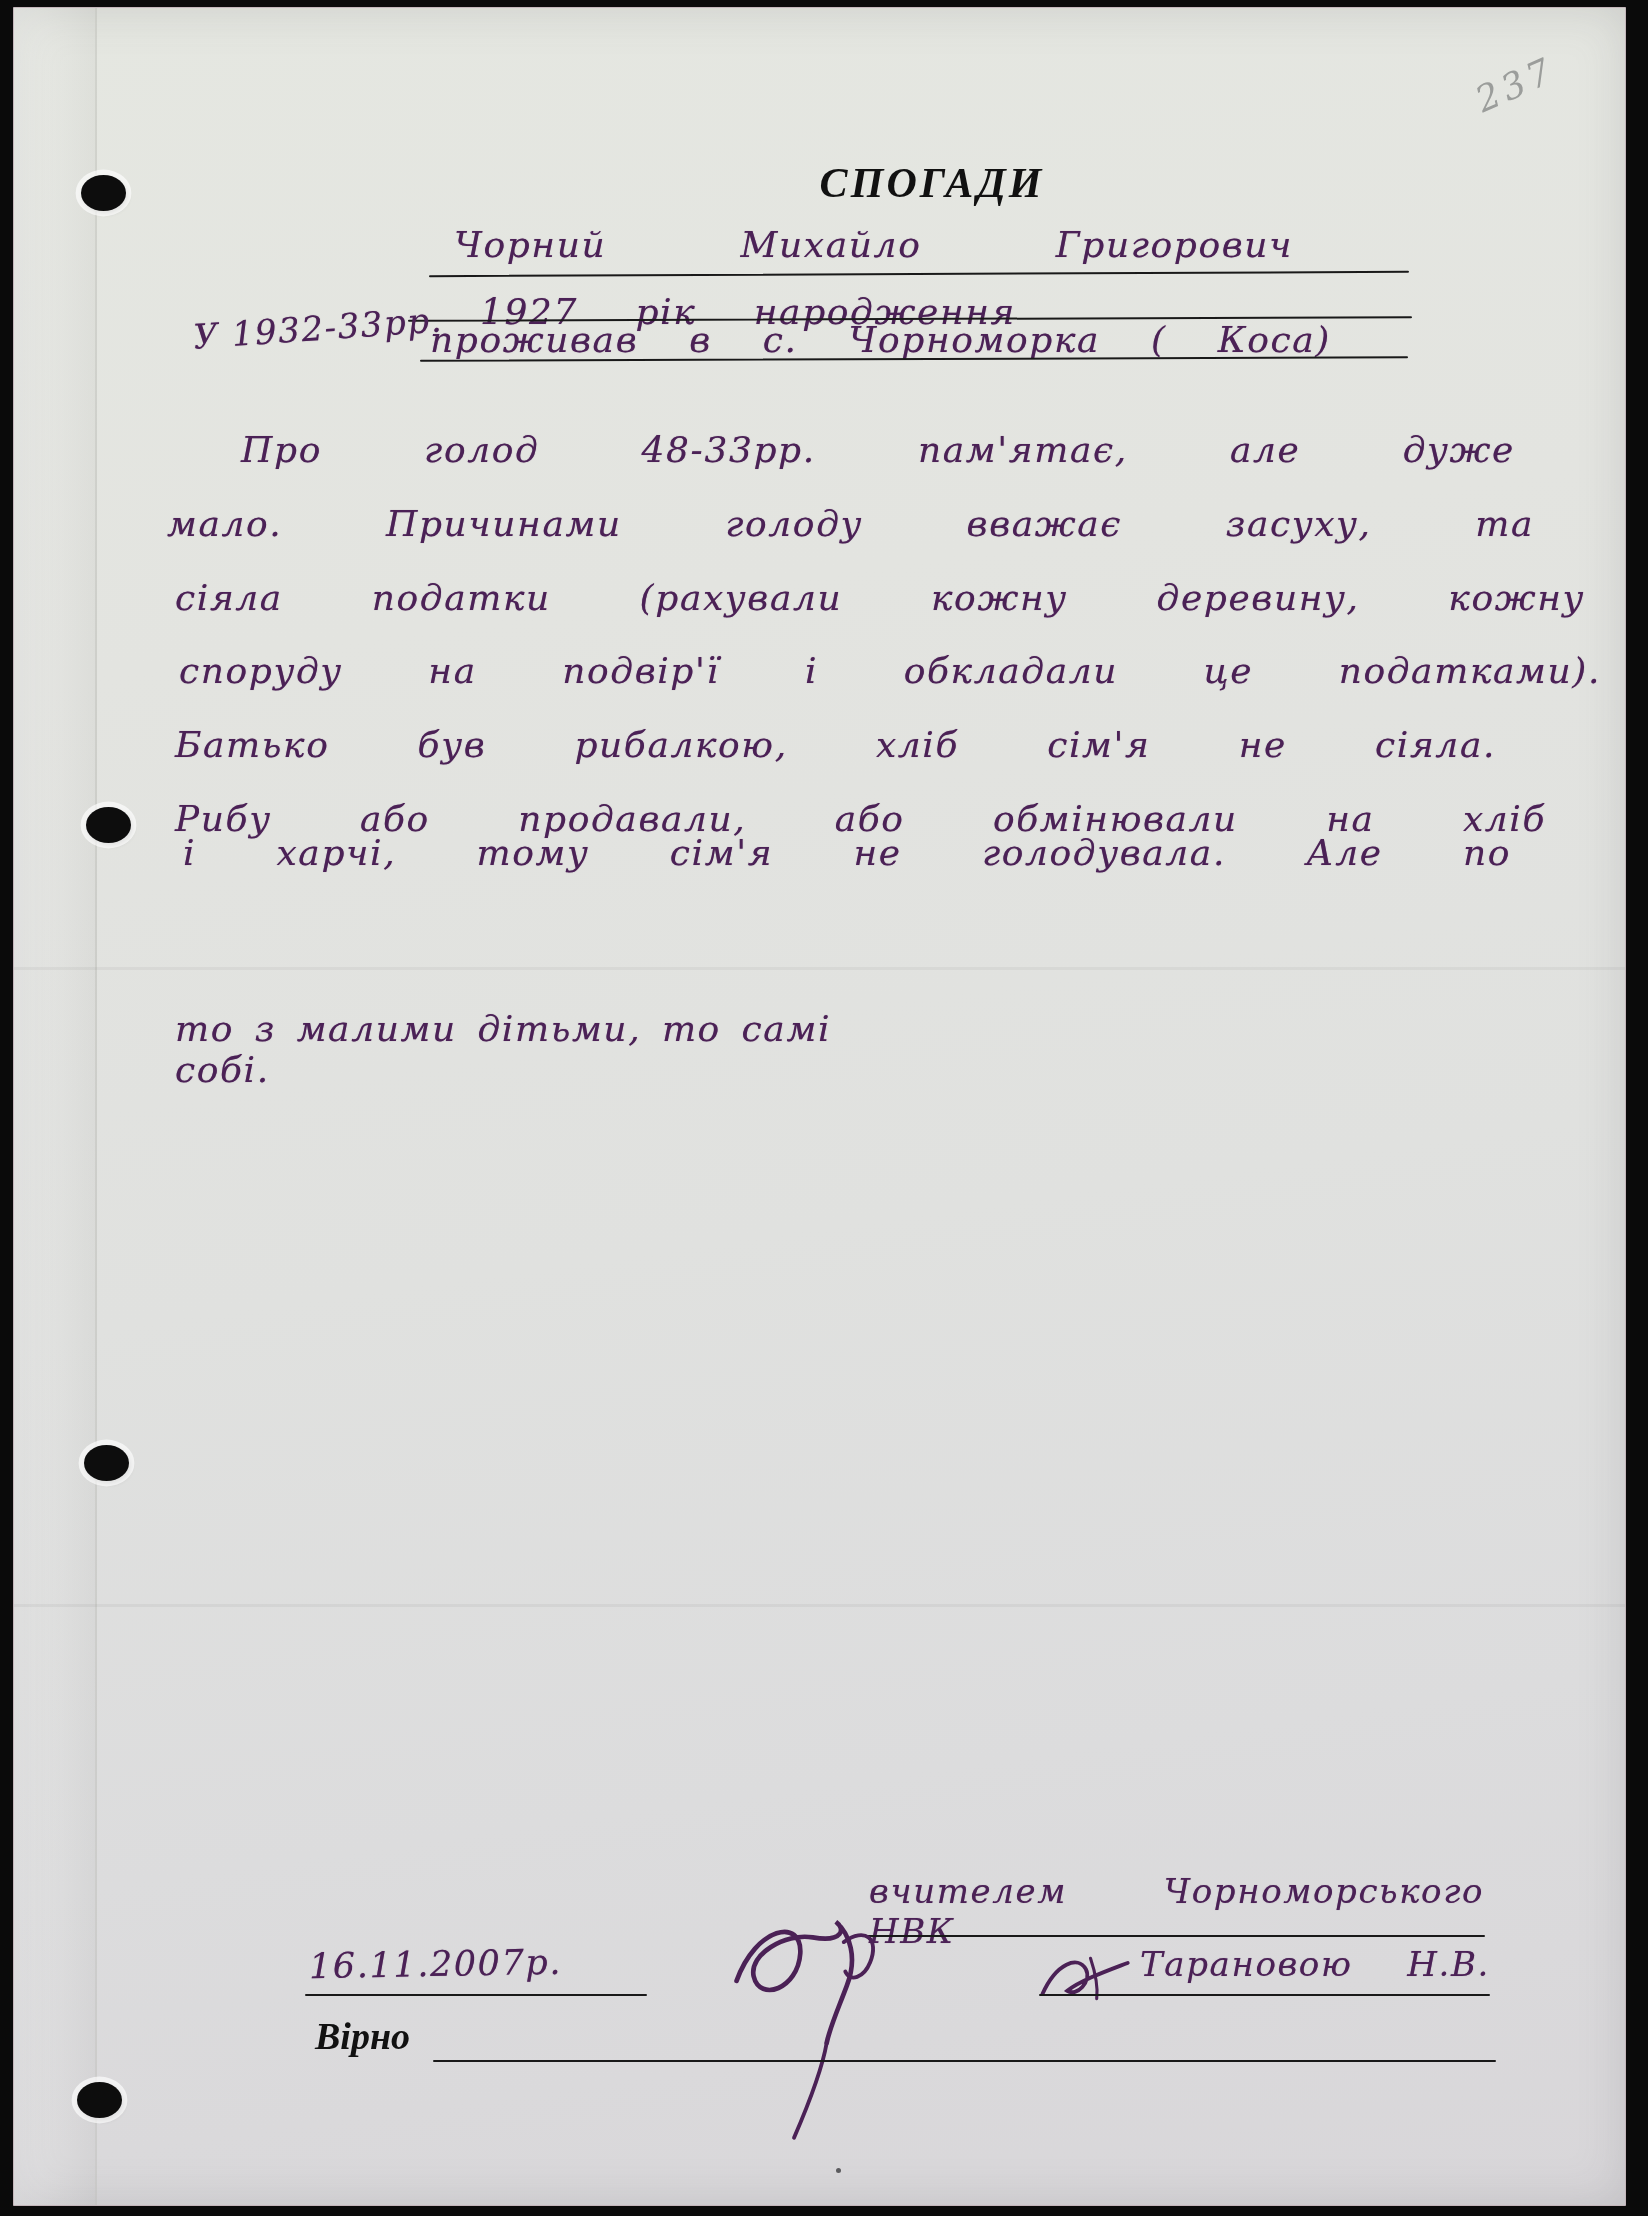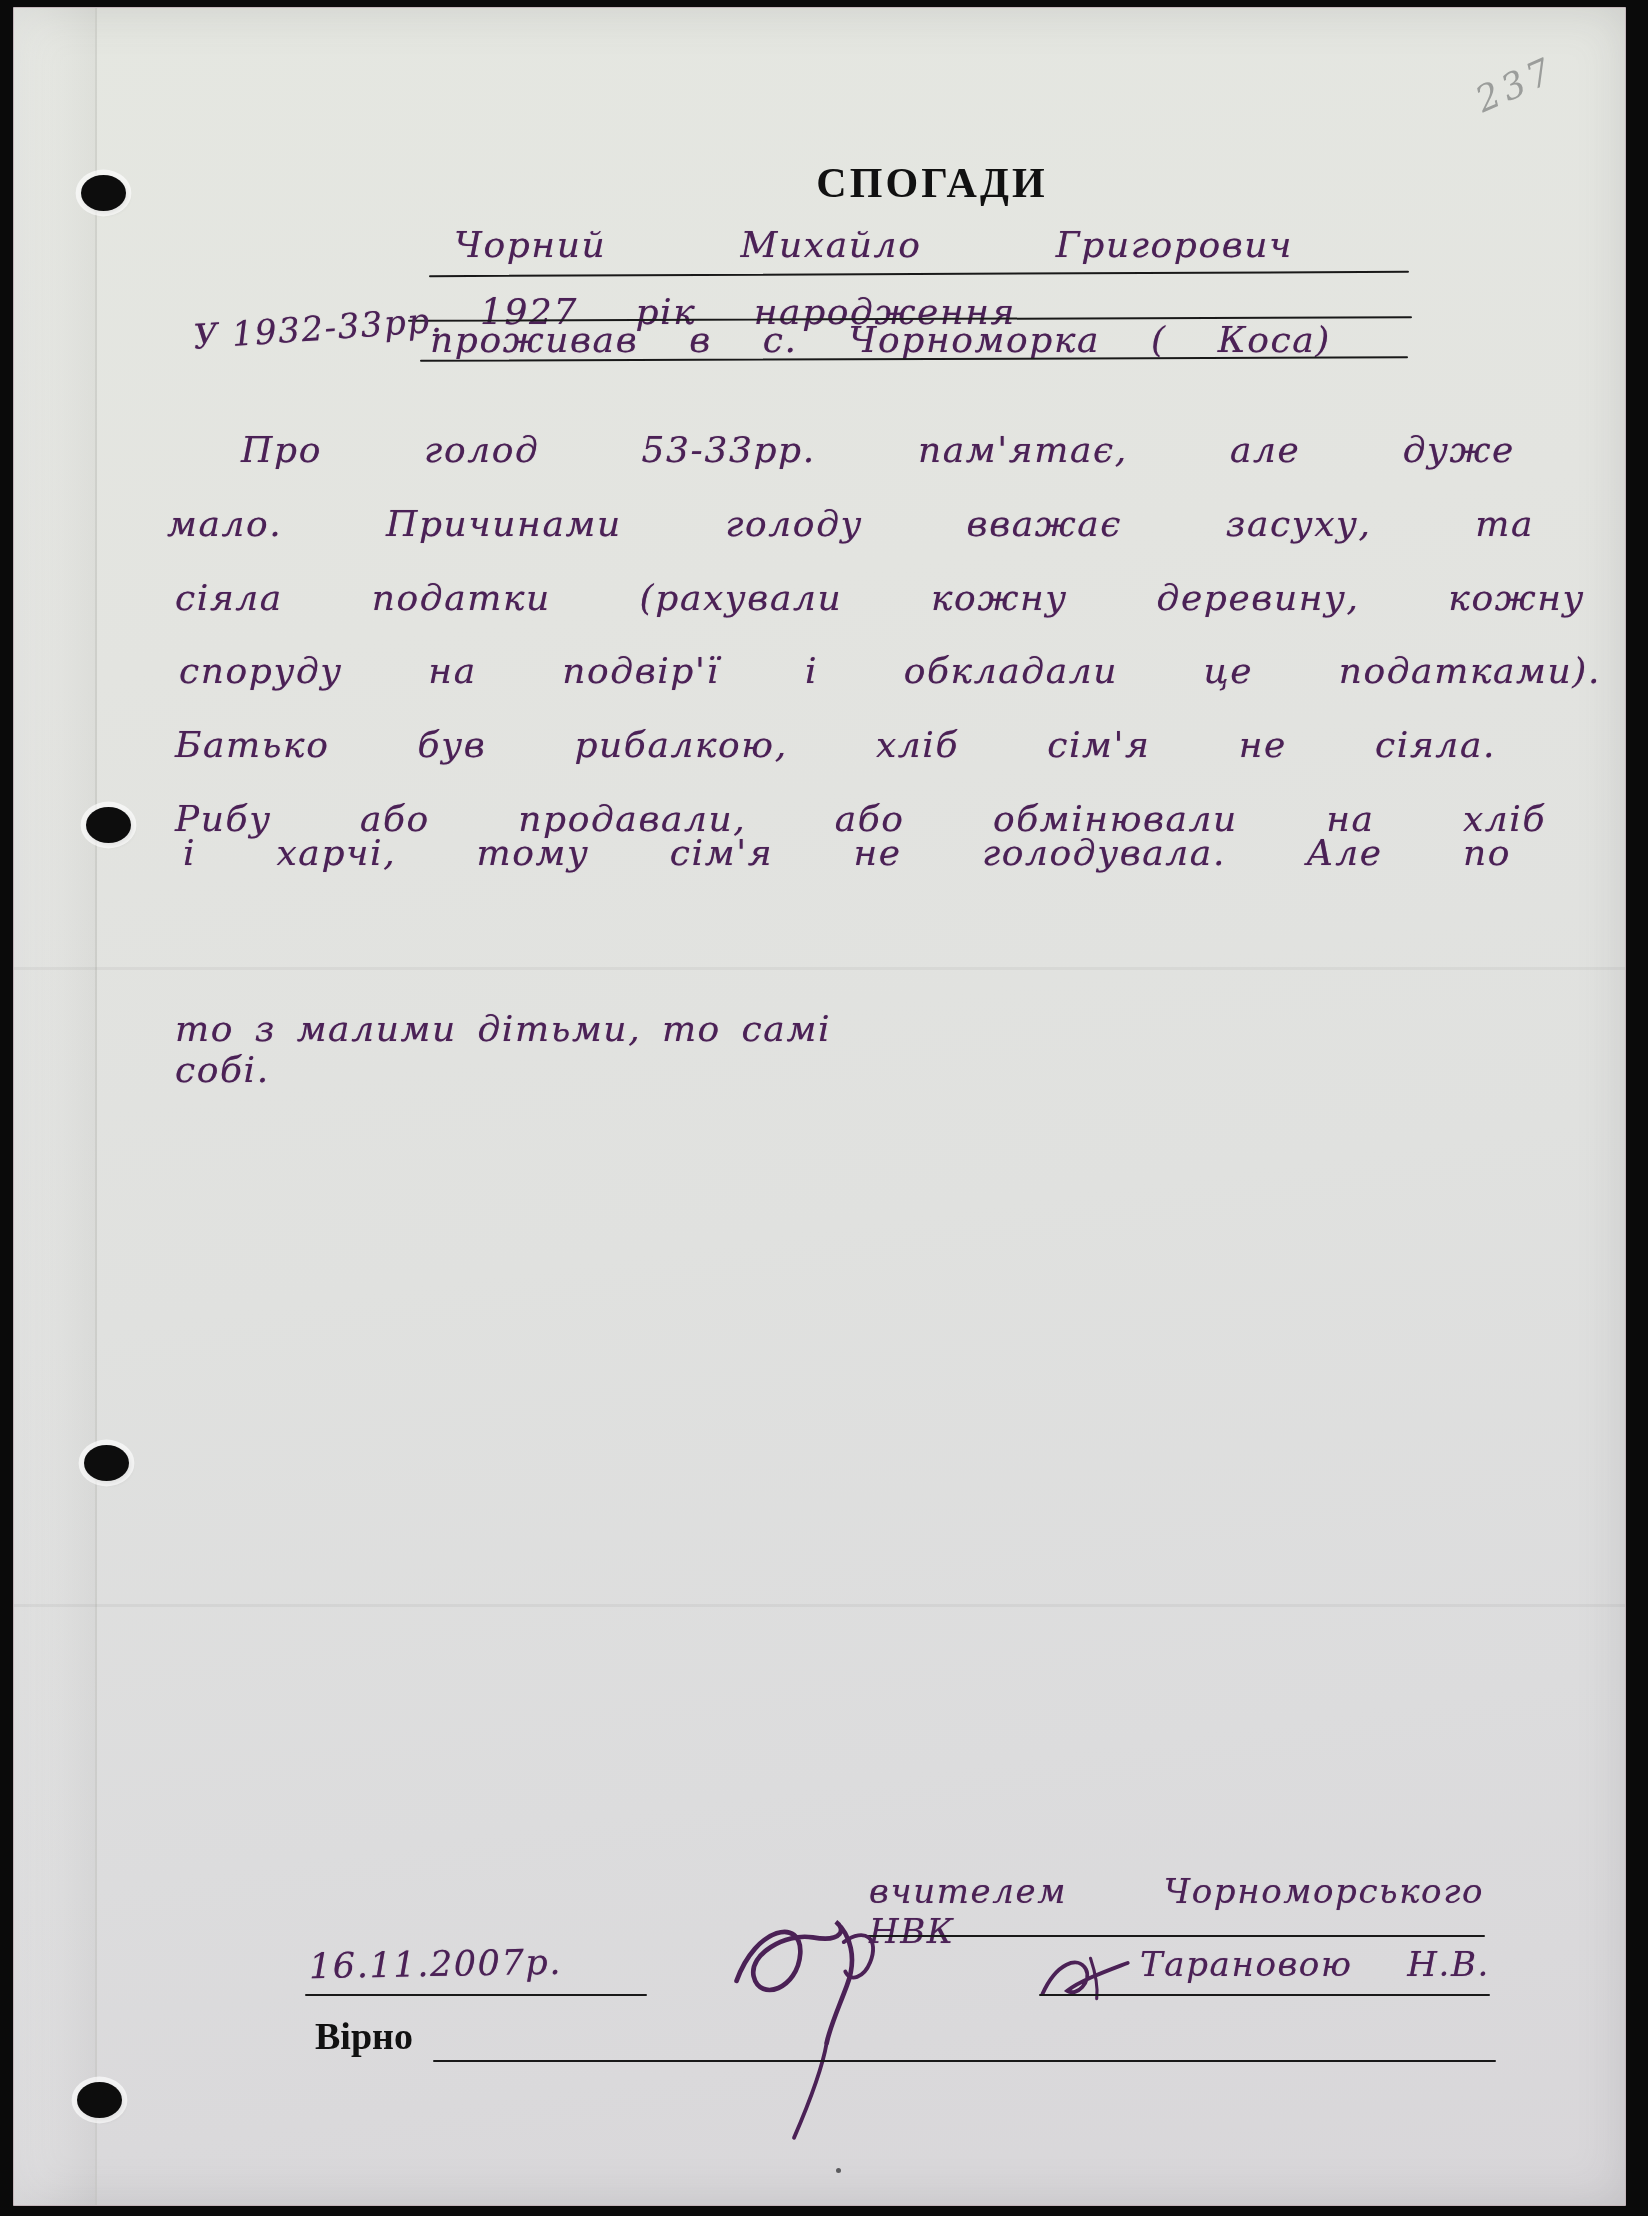--- a/index.html
+++ b/index.html
@@ -14,21 +14,21 @@
   
   .fold{position:absolute;left:81px;top:0;width:1.6px;height:100%;
     background:linear-gradient(#b9bab4 0%,#b3b4ae 40%,#bcbcb8 100%);opacity:.45;}
   .margin-strip{position:absolute;left:0;top:0;width:81px;height:100%;
     background:linear-gradient(90deg,rgba(255,255,255,.25),rgba(160,160,158,.10));}
   .streak{position:absolute;left:0;width:100%;height:3.1px;background:rgba(125,125,130,.10);}
   
   .hole{position:absolute;width:45px;height:36px;border-radius:50%;
     background:#0d0d0d;box-shadow:0 0 0 5.4px rgba(255,255,255,.65), 1.6px 2.3px 4.7px rgba(70,70,70,.35);}
   
-  .typed{position:absolute;color:#111;font-family:"Liberation Serif",serif;font-weight:600;}
+  .typed{position:absolute;color:#111;font-family:"Liberation Serif",serif;font-weight:600;font-style:italic;}
   .title{font-size:42px;letter-spacing:3.1px;text-align:center;font-weight:700;}
   
   .hw{position:absolute;color:#4b2156;font-family:"DejaVu Serif",serif;
     font-style:italic;font-size:36px;letter-spacing:1.6px;white-space:nowrap;
     text-shadow:0 0 0.8px rgba(75,33,86,.55);}
   .hw.fit{white-space:normal;text-align:justify;text-align-last:justify;}
   
   .uline{position:absolute;height:2.3px;background:#191919;border-radius:1.6px;}
   .pencil{position:absolute;color:#8f918f;font-family:"DejaVu Serif",serif;font-style:italic;
     font-size:36px;letter-spacing:4.7px;transform:rotate(-24deg);opacity:.85;}
@@ -58,21 +58,21 @@
     <div class="hw fit" style="left:440px;top:216px;width:839px">Чорний Михайло Григорович</div>
     <div class="uline" style="left:415px;top:265px;width:980px;transform:rotate(-.25deg)"></div>
 
     <div class="hw fit" style="left:466px;top:283px;width:536px">1927 рік народження</div>
     <div class="uline" style="left:394px;top:310px;width:1004px;transform:rotate(-.2deg)"></div>
 
     <div class="hw" style="left:179px;top:300px;font-size:34px;transform:rotate(-4deg)">У 1932-33рр.</div>
     <div class="hw fit" style="left:416px;top:311px;width:901px">проживав в с. Чорноморка ( Коса)</div>
     <div class="uline" style="left:406px;top:350px;width:988px;transform:rotate(-.2deg)"></div>
 
-    <div class="hw fit" style="left:227px;top:421px;width:1274px">Про голод 53-33рр. пам'ятає, але дуже</div>
+    <div class="hw fit" style="left:227px;top:421px;width:1274px">Про голод 48-33рр. пам'ятає, але дуже</div>
     <div class="hw fit" style="left:153px;top:495px;width:1367px">мало. Причинами голоду вважає засуху, та</div>
     <div class="hw fit" style="left:161px;top:569px;width:1410px">сіяла податки (рахували кожну деревину, кожну</div>
     <div class="hw fit" style="left:165px;top:642px;width:1422px">споруду на подвір'ї і обкладали це податками).</div>
     <div class="hw fit" style="left:161px;top:716px;width:1321px">Батько був рибалкою, хліб сім'я не сіяла.</div>
     <div class="hw fit" style="left:161px;top:790px;width:1371px">Рибу або продавали, або обмінювали на хліб</div>
     <div class="hw fit" style="left:169px;top:824px;width:1328px">і харчі, тому сім'я не голодувала. Але по</div>
     <div class="hw fit" style="left:161px;top:1000px;width:656px">то з малими дітьми, то самі собі.</div>
 
     <div class="hw fit" style="left:855px;top:1863px;width:615px;font-size:34px">вчителем Чорноморського НВК</div>
     <div class="uline" style="left:850px;top:1927px;width:621px"></div>

